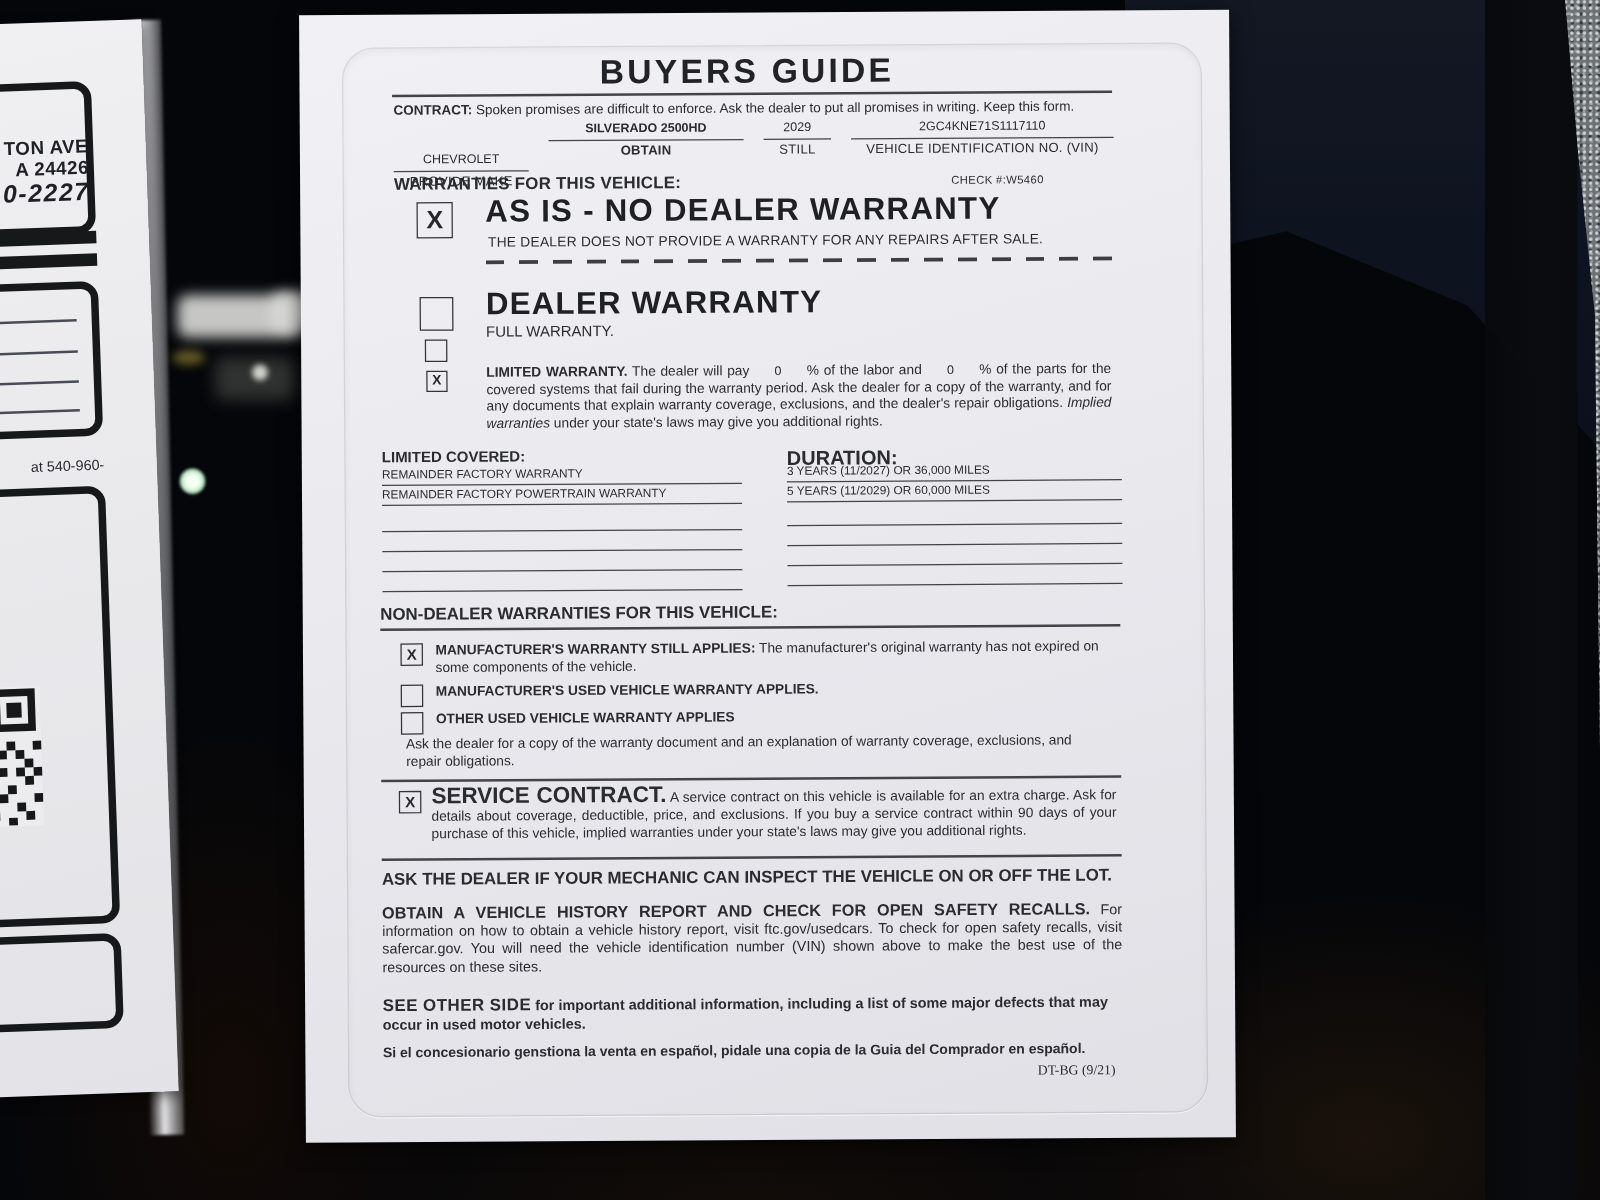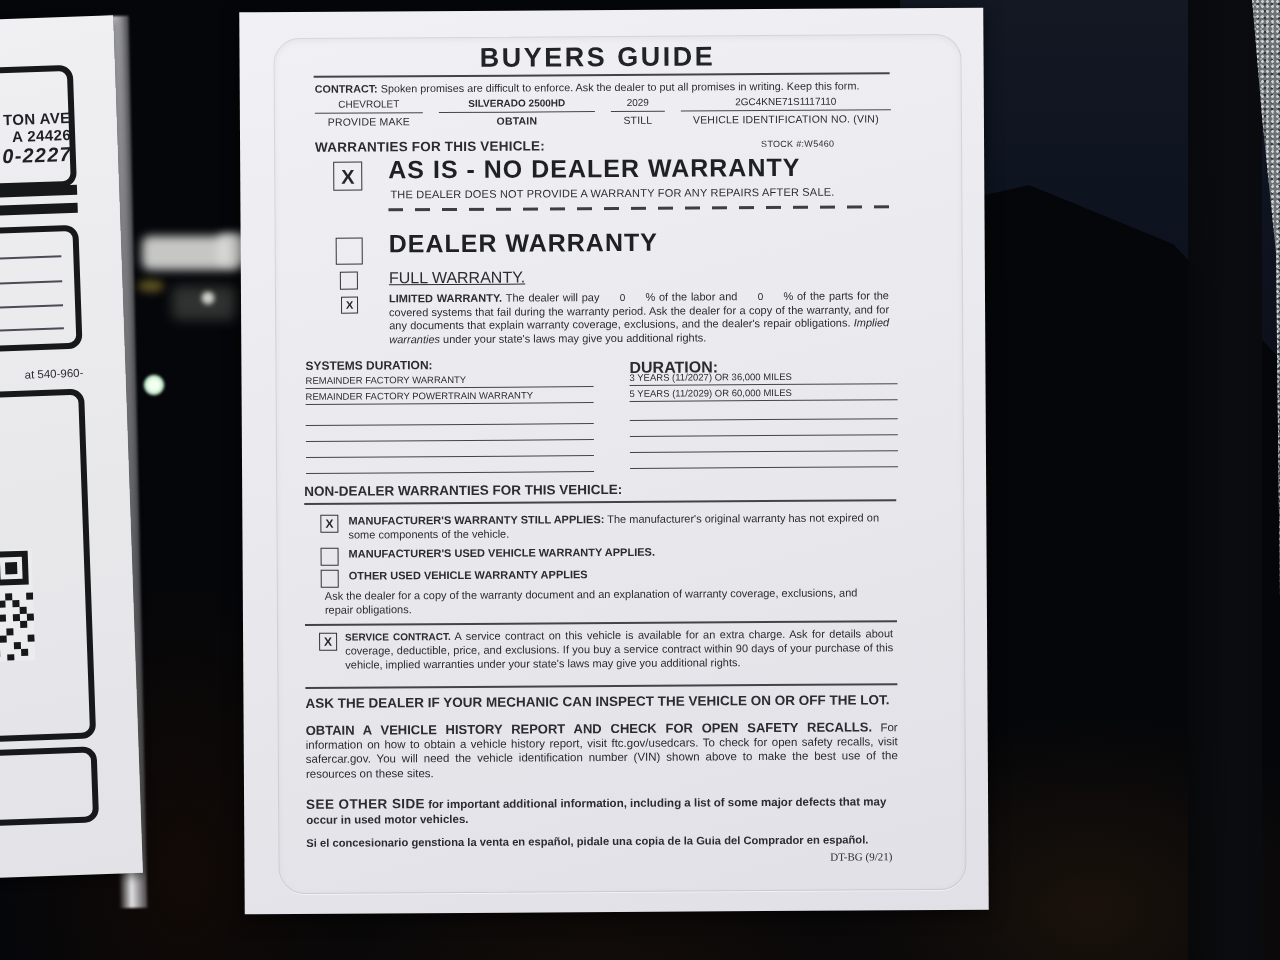--- a/index.html
+++ b/index.html
@@ -160,58 +160,58 @@
   <div class="form">
 
     <div class="f title" style="left:0;right:0;top:12px;">BUYERS GUIDE</div>
     <div class="f rule" style="left:14px;right:6px;top:44px;"></div>
 
     <div class="f small" style="left:15px;right:4px;top:51px;white-space:nowrap;">
       <span class="b">CONTRACT:</span><span> Spoken promises are difficult to enforce. Ask the dealer to put all promises in writing. Keep this form.</span>
     </div>
 
     <div class="f vrow" style="left:15px;right:5px;top:67px;">
-      <div class="vcell" style="width:19%;">
+      <div class="vcell" style="width:19%;margin-top:24px;">
         <div class="vval">CHEVROLET</div>
         <div class="vlab">PROVIDE MAKE</div>
       </div>
       <div class="vcell" style="width:27.5%;font-weight:bold;">
         <div class="vval">SILVERADO 2500HD</div>
         <div class="vlab">OBTAIN</div>
       </div>
       <div class="vcell" style="width:9.5%;">
         <div class="vval">2029</div>
         <div class="vlab">STILL</div>
       </div>
       <div class="vcell" style="width:37%;">
         <div class="vval">2GC4KNE71S1117110</div>
         <div class="vlab">VEHICLE IDENTIFICATION NO. (VIN)</div>
       </div>
     </div>
 
     <div class="f b" style="left:15px;top:108px;font-size:13.5px;letter-spacing:.2px;">WARRANTIES FOR THIS VEHICLE:</div>
-    <div class="f" style="left:461px;top:110px;font-size:9px;letter-spacing:.3px;">STOCK #:W5460</div>
+    <div class="f" style="left:461px;top:110px;font-size:9px;letter-spacing:.3px;">CHECK #:W5460</div>
 
     <div class="f cb" style="left:33px;top:130px;width:27px;height:27px;font-size:20px;">X</div>
     <div class="f b" style="left:88px;top:124px;font-size:25px;letter-spacing:1px;color:#1f2025;">AS IS - NO DEALER WARRANTY</div>
     <div class="f" style="left:90px;top:157px;font-size:11px;letter-spacing:.2px;">THE DEALER DOES NOT PROVIDE A WARRANTY FOR ANY REPAIRS AFTER SALE.</div>
     <div class="f dashed" style="left:88px;right:2px;top:177px;"></div>
 
     <div class="f cb" style="left:35px;top:206px;width:25px;height:25px;font-size:18px;"></div>
     <div class="f b" style="left:88px;top:198px;font-size:25px;letter-spacing:1px;color:#1f2025;">DEALER WARRANTY</div>
 
     <div class="f cb" style="left:39px;top:240px;width:16px;height:16px;font-size:12px;"></div>
-    <div class="f" style="left:88px;top:238px;font-size:16px;text-decoration:underline;">FULL WARRANTY.</div>
+    <div class="f" style="left:88px;top:227px;font-size:12px;">FULL WARRANTY.</div>
 
     <div class="f cb" style="left:40px;top:265px;width:15px;height:15px;font-size:11px;">X</div>
     <div class="f just" style="left:88px;right:8px;top:261px;font-size:11px;line-height:13.6px;">
       <span class="b">LIMITED WARRANTY.</span><span> The dealer will pay</span><span class="blank0">0</span><span>% of the labor and</span><span class="blank0">0</span><span>% of the parts for the covered systems that fail during the warranty period. Ask the dealer for a copy of the warranty, and for any documents that explain warranty coverage, exclusions, and the dealer's repair obligations. </span><span class="it">Implied warranties</span><span> under your state's laws may give you additional rights.</span>
     </div>
 
-    <div class="f b" style="left:4px;top:327px;font-size:12px;">SYSTEMS DURATION:</div>
+    <div class="f b" style="left:4px;top:327px;font-size:12px;">LIMITED COVERED:</div>
     <div class="f b" style="left:328px;top:329px;font-size:16px;">DURATION:</div>
 
     <div class="f u" style="left:4px;width:288px;top:343px;font-size:9.5px;padding-bottom:2px;">REMAINDER FACTORY WARRANTY</div>
     <div class="f u" style="left:328px;width:268px;top:342px;font-size:9.5px;padding-bottom:2px;">3 YEARS (11/2027) OR 36,000 MILES</div>
     <div class="f u" style="left:4px;width:288px;top:359px;font-size:9.5px;padding-bottom:2px;">REMAINDER FACTORY POWERTRAIN WARRANTY</div>
     <div class="f u" style="left:328px;width:268px;top:358px;font-size:9.5px;padding-bottom:2px;">5 YEARS (11/2029) OR 60,000 MILES</div>
 
     <div class="f" style="left:4px;width:288px;top:378px;">
       <div class="brow u"></div>
       <div class="brow u"></div>
@@ -239,21 +239,21 @@
     <div class="f ndi" style="left:18px;right:8px;top:538px;">
       <div class="cb" style="width:16px;height:16px;font-size:12px;flex:none;"></div>
       <p><span class="b">OTHER USED VEHICLE WARRANTY APPLIES</span><span></span></p>
     </div>
     <div class="f" style="left:22px;right:14px;top:558px;font-size:11px;line-height:13.8px;">Ask the dealer for a copy of the warranty document and an explanation of warranty coverage, exclusions, and repair obligations.</div>
 
     <div class="f rule" style="left:2px;right:2px;top:592px;"></div>
 
     <div class="f cb" style="left:16px;top:601px;width:16px;height:16px;font-size:12px;">X</div>
     <div class="f just" style="left:42px;right:6px;top:599px;font-size:11px;line-height:13.8px;">
-      <span class="b" style="font-size:10px;">SERVICE CONTRACT.</span><span> A service contract on this vehicle is available for an extra charge. Ask for details about coverage, deductible, price, and exclusions. If you buy a service contract within 90 days of your purchase of this vehicle, implied warranties under your state's laws may give you additional rights.</span>
+      <span class="b" style="font-size:18px;">SERVICE CONTRACT.</span><span> A service contract on this vehicle is available for an extra charge. Ask for details about coverage, deductible, price, and exclusions. If you buy a service contract within 90 days of your purchase of this vehicle, implied warranties under your state's laws may give you additional rights.</span>
     </div>
 
     <div class="f rule" style="left:2px;right:2px;top:655px;"></div>
 
     <div class="f b" style="left:2px;right:2px;top:664px;font-size:13.5px;white-space:nowrap;">ASK THE DEALER IF YOUR MECHANIC CAN INSPECT THE VEHICLE ON OR OFF THE LOT.</div>
 
     <div class="f just" style="left:2px;right:2px;top:692px;font-size:11.5px;line-height:14.2px;">
       <span class="b" style="font-size:13px;">OBTAIN A VEHICLE HISTORY REPORT AND CHECK FOR OPEN SAFETY RECALLS.</span><span> For information on how to obtain a vehicle history report, visit ftc.gov/usedcars. To check for open safety recalls, visit safercar.gov. You will need the vehicle identification number (VIN) shown above to make the best use of the resources on these sites.</span>
     </div>
 

